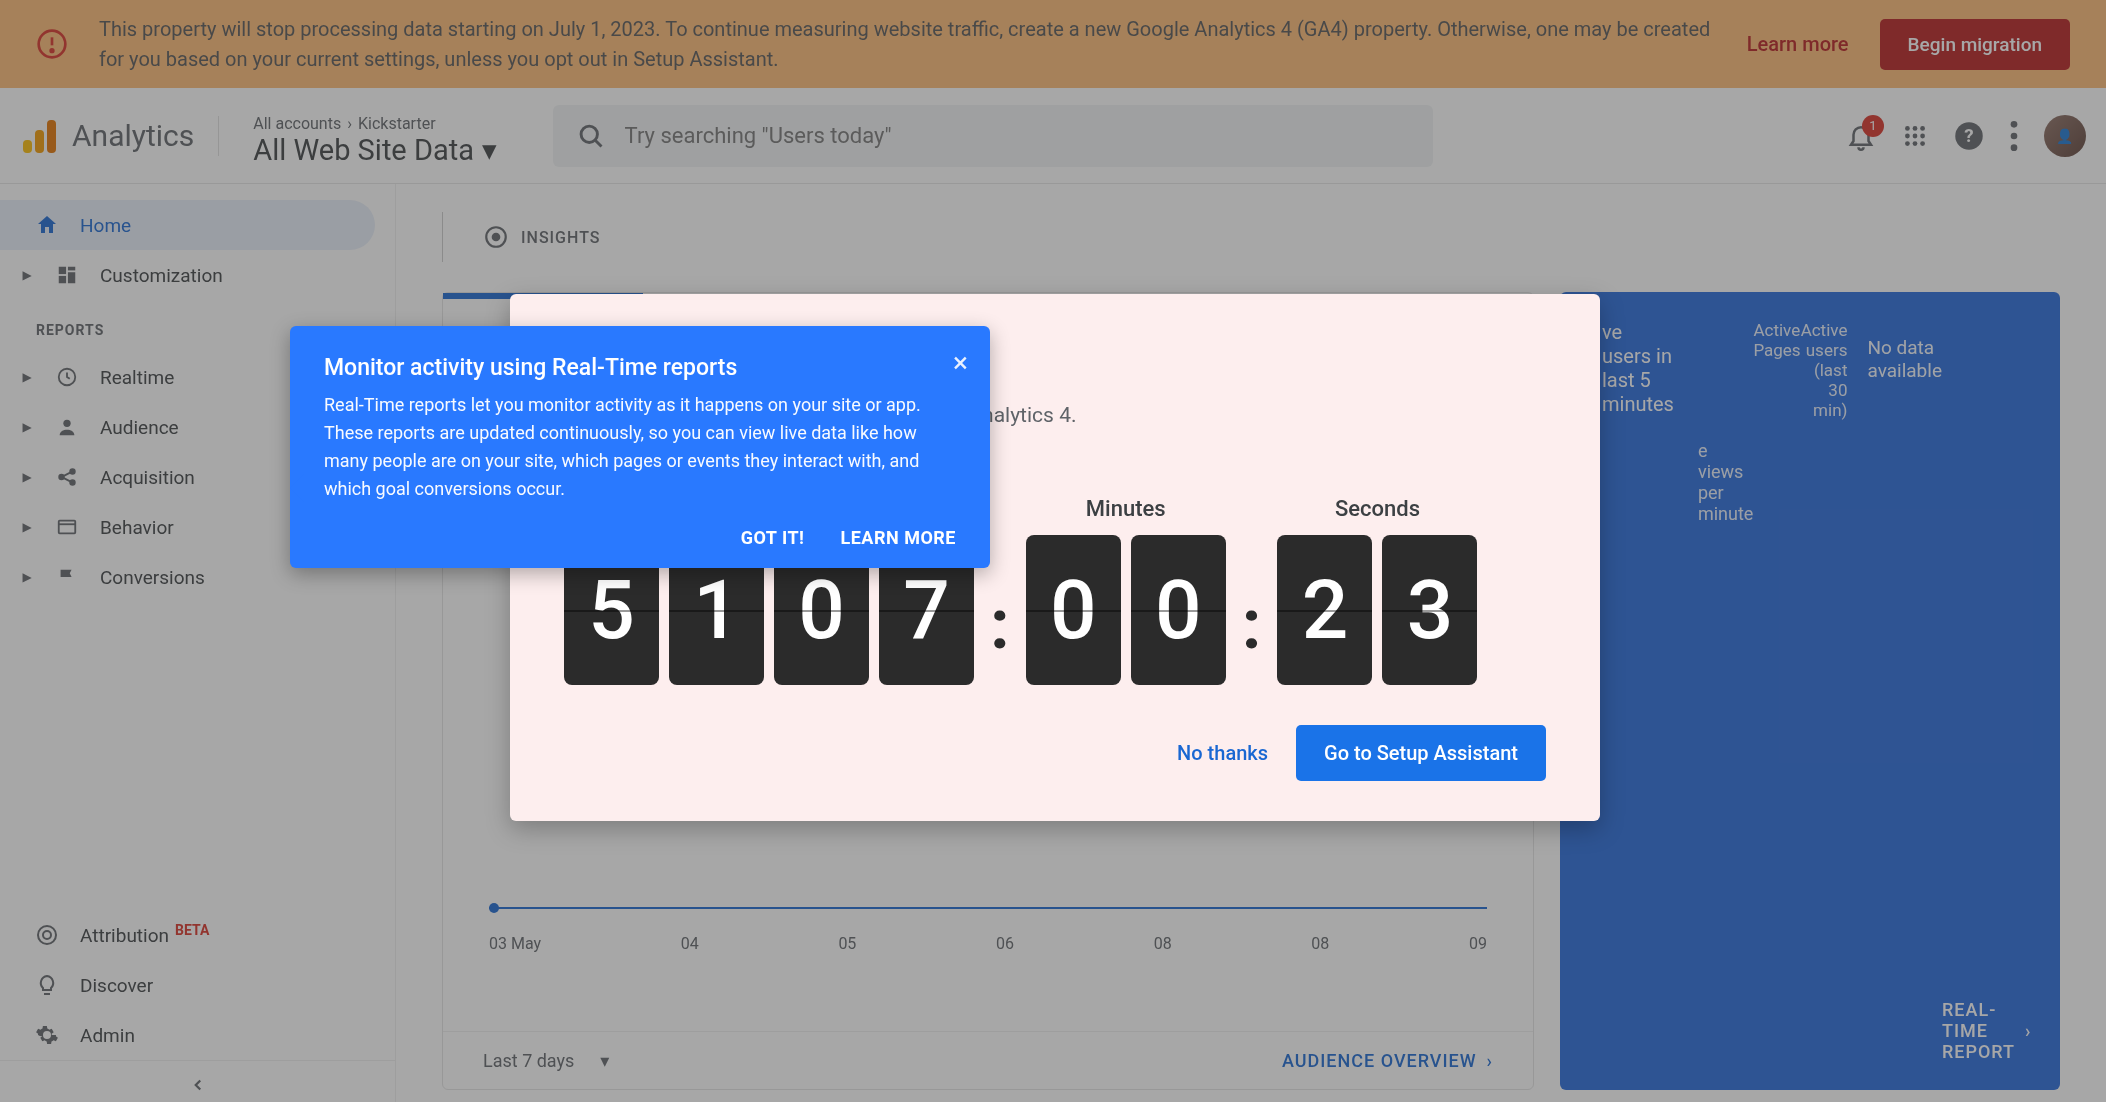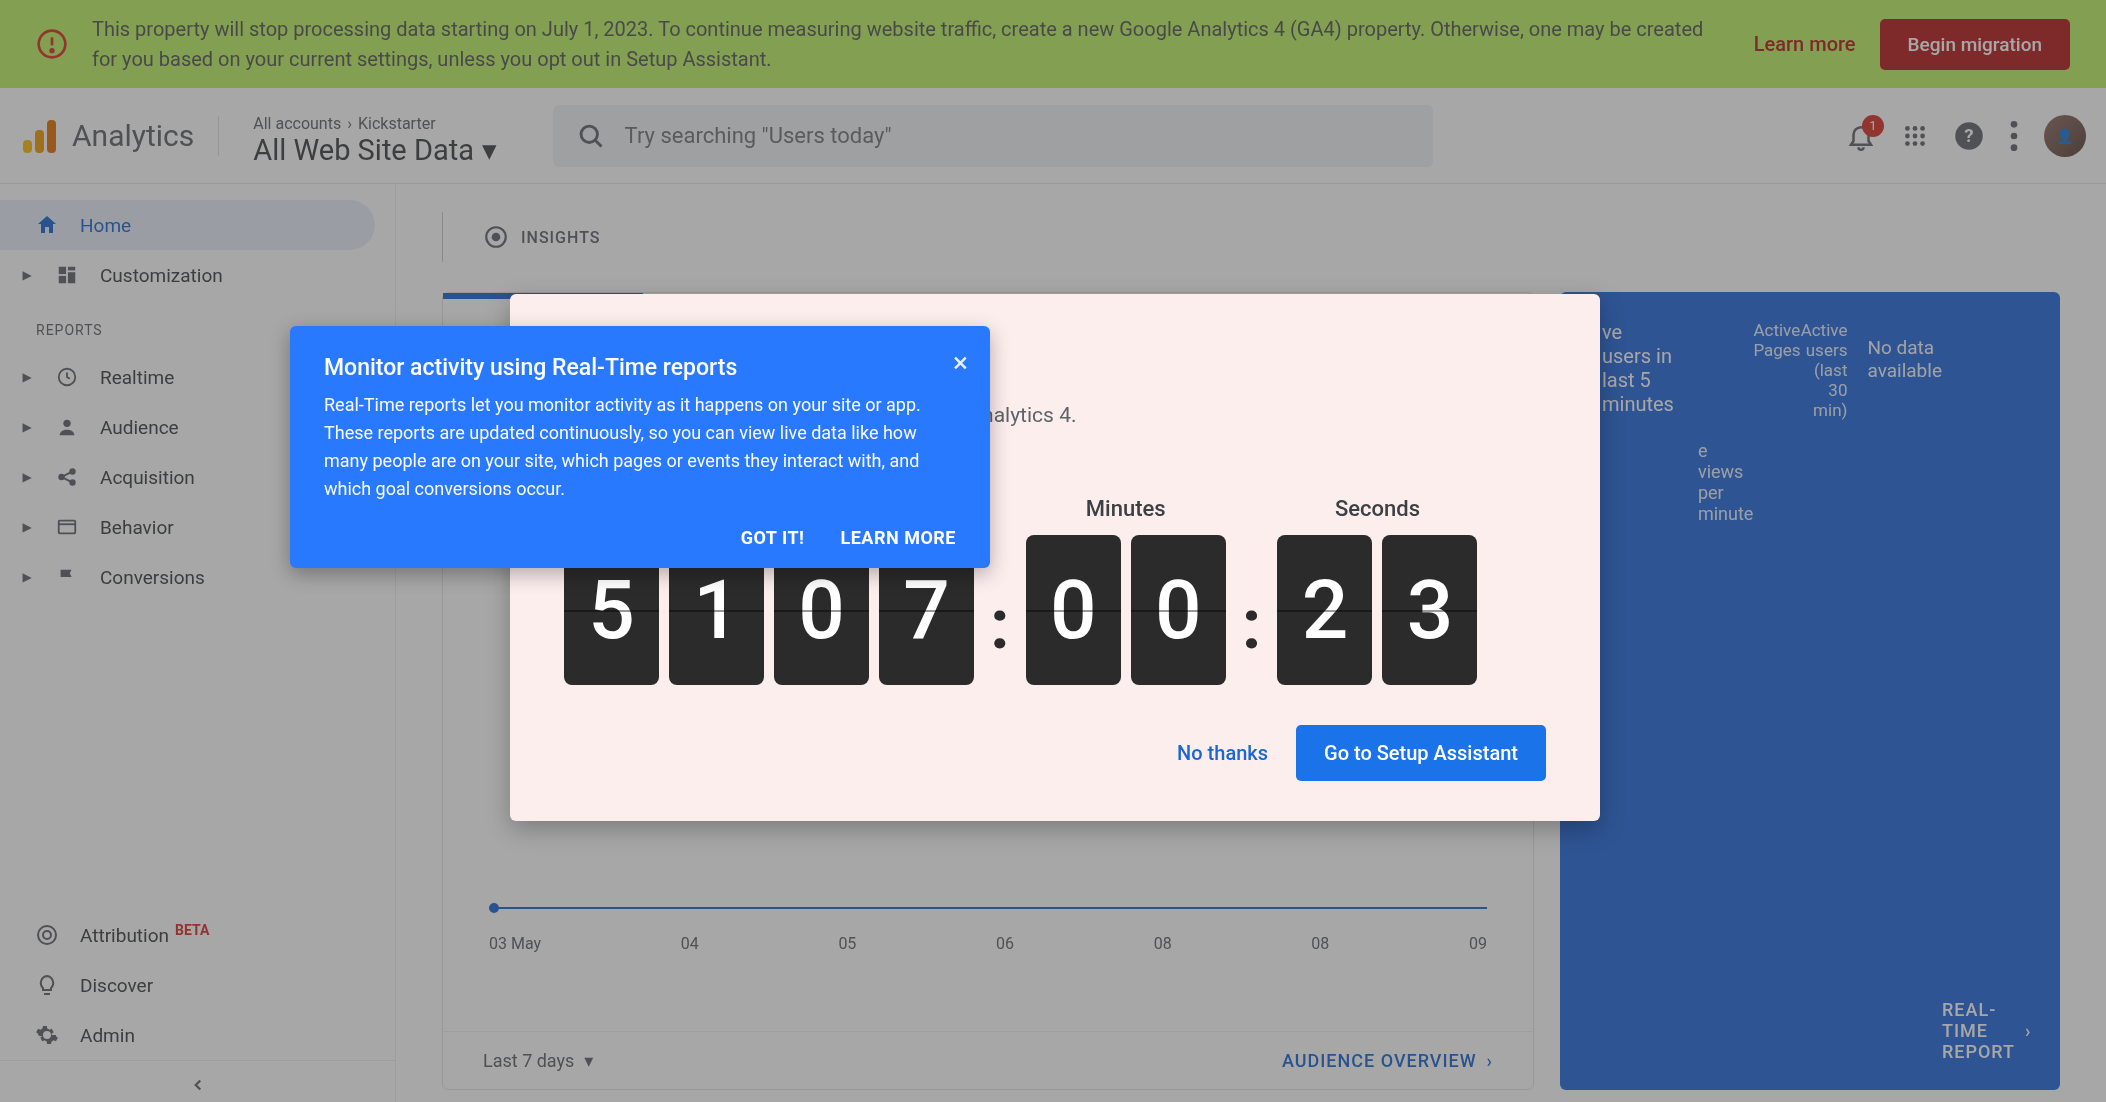--- a/index.html
+++ b/index.html
@@ -2,21 +2,21 @@
 <html><head>
 <meta charset="utf-8">
 <style>
 * { margin:0; padding:0; box-sizing:border-box; font-family: Roboto, Arial, sans-serif; }
 body { background:#fff; overflow:hidden; width:2106px; height:1102px; position:relative; }
 
 
 .scrim { position:absolute; inset:0; background:rgba(60,60,60,0.45); z-index:50; }
 
 
-.warn-bar { position:relative; display:flex; align-items:center; padding:14px 36px; background:#bef264; color:#3a3a3a; font-size:20px; line-height:1.5; gap:24px; }
+.warn-bar { position:relative; display:flex; align-items:center; padding:14px 36px; background:#fdba74; color:#3a3a3a; font-size:20px; line-height:1.5; gap:31px; }
 .warn-icon { color:#d93025; flex:0 0 auto; }
 .warn-text { flex:1; color:#555; }
 .learn-link { color:#b71c1c; font-weight:500; cursor:pointer; }
 .begin-btn { background:#b71c1c; color:#fff; border:none; padding:14px 28px; font-size:19px; border-radius:5px; cursor:pointer; font-weight:500; }
 
 
 .header { display:flex; align-items:center; padding:10px 20px 10px 20px; border-bottom:1px solid #e6e6e6; height:96px; gap:24px; }
 .logo-block { display:flex; align-items:center; gap:12px; padding-right:24px; border-right:1px solid #e0e0e0; }
 .logo-icon { width:40px; height:40px; }
 .logo-text { font-size:30px; color:#5f6368; }
@@ -31,21 +31,21 @@
 .badge { position:absolute; top:-6px; right:-8px; background:#d93025; color:#fff; border-radius:50%; width:22px; height:22px; font-size:13px; display:flex; align-items:center; justify-content:center; }
 .avatar { width:42px; height:42px; border-radius:50%; background:linear-gradient(135deg,#8d6e63,#5d4037); display:flex; align-items:center; justify-content:center; color:#fff; font-size:14px; }
 
 
 .container { display:flex; height:calc(100% - 96px - 72px); }
 .sidebar { width:396px; display:flex; flex-direction:column; padding-top:16px; font-size:19px; color:#3c4043; border-right:1px solid #eee; position:relative; }
 .nav-item { display:flex; align-items:center; gap:20px; padding:12px 20px 12px 20px; cursor:pointer; }
 .nav-item.home { background:#e8eff9; border-radius:0 40px 40px 0; color:#1967d2; margin-right:20px; padding-left:34px; }
 .nav-item .caret { width:14px; display:flex; justify-content:center; color:#5f6368; font-size:12px; }
 .nav-icon { width:26px; height:26px; display:flex; align-items:center; justify-content:center; }
-.nav-section-label { font-size:14px; letter-spacing:1px; color:#5f6368; padding:22px 0 14px 36px; font-weight:400; }
+.nav-section-label { font-size:14px; letter-spacing:1px; color:#5f6368; padding:22px 0 14px 36px; font-weight:700; }
 .sidebar-bottom { margin-top:auto; display:flex; flex-direction:column; padding-bottom:10px; }
 .beta { color:#d93025; font-size:14px; font-weight:700; margin-left:6px; vertical-align:super; }
 .collapse-bar { height:48px; border-top:1px solid #eee; display:flex; align-items:center; justify-content:center; color:#5f6368; cursor:pointer; }
 
 
 .main { flex:1; padding:28px 46px; display:flex; flex-direction:column; position:relative; }
 .main-title-row { display:flex; align-items:center; justify-content:space-between; }
 .main-title { font-size:29px; color:#444; }
 .insights { display:flex; align-items:center; gap:12px; border-left:1px solid #ccc; padding-left:40px; height:50px; color:#5f6368; font-weight:500; letter-spacing:1px; }
 .panels { display:flex; gap:26px; margin-top:30px; flex:1; min-height:0; }
@@ -311,21 +311,21 @@
             <span style="text-align:left;"><span>03 May</span></span>
             <span>04</span>
             <span>05</span>
             <span>06</span>
             <span>08</span>
             <span>08</span>
             <span>09</span>
           </div>
         </div>
         <div class="range-row">
-          <span style="display:flex;align-items:center;gap:10px;">
+          <span style="display:flex;align-items:center;gap:26px;">
             <span>Last 7 days</span>
             <span>▾</span>
           </span>
           <span class="audience-link">
             <span>AUDIENCE OVERVIEW</span>
             <span>›</span>
           </span>
         </div>
       </div>
       <div class="panel right">

